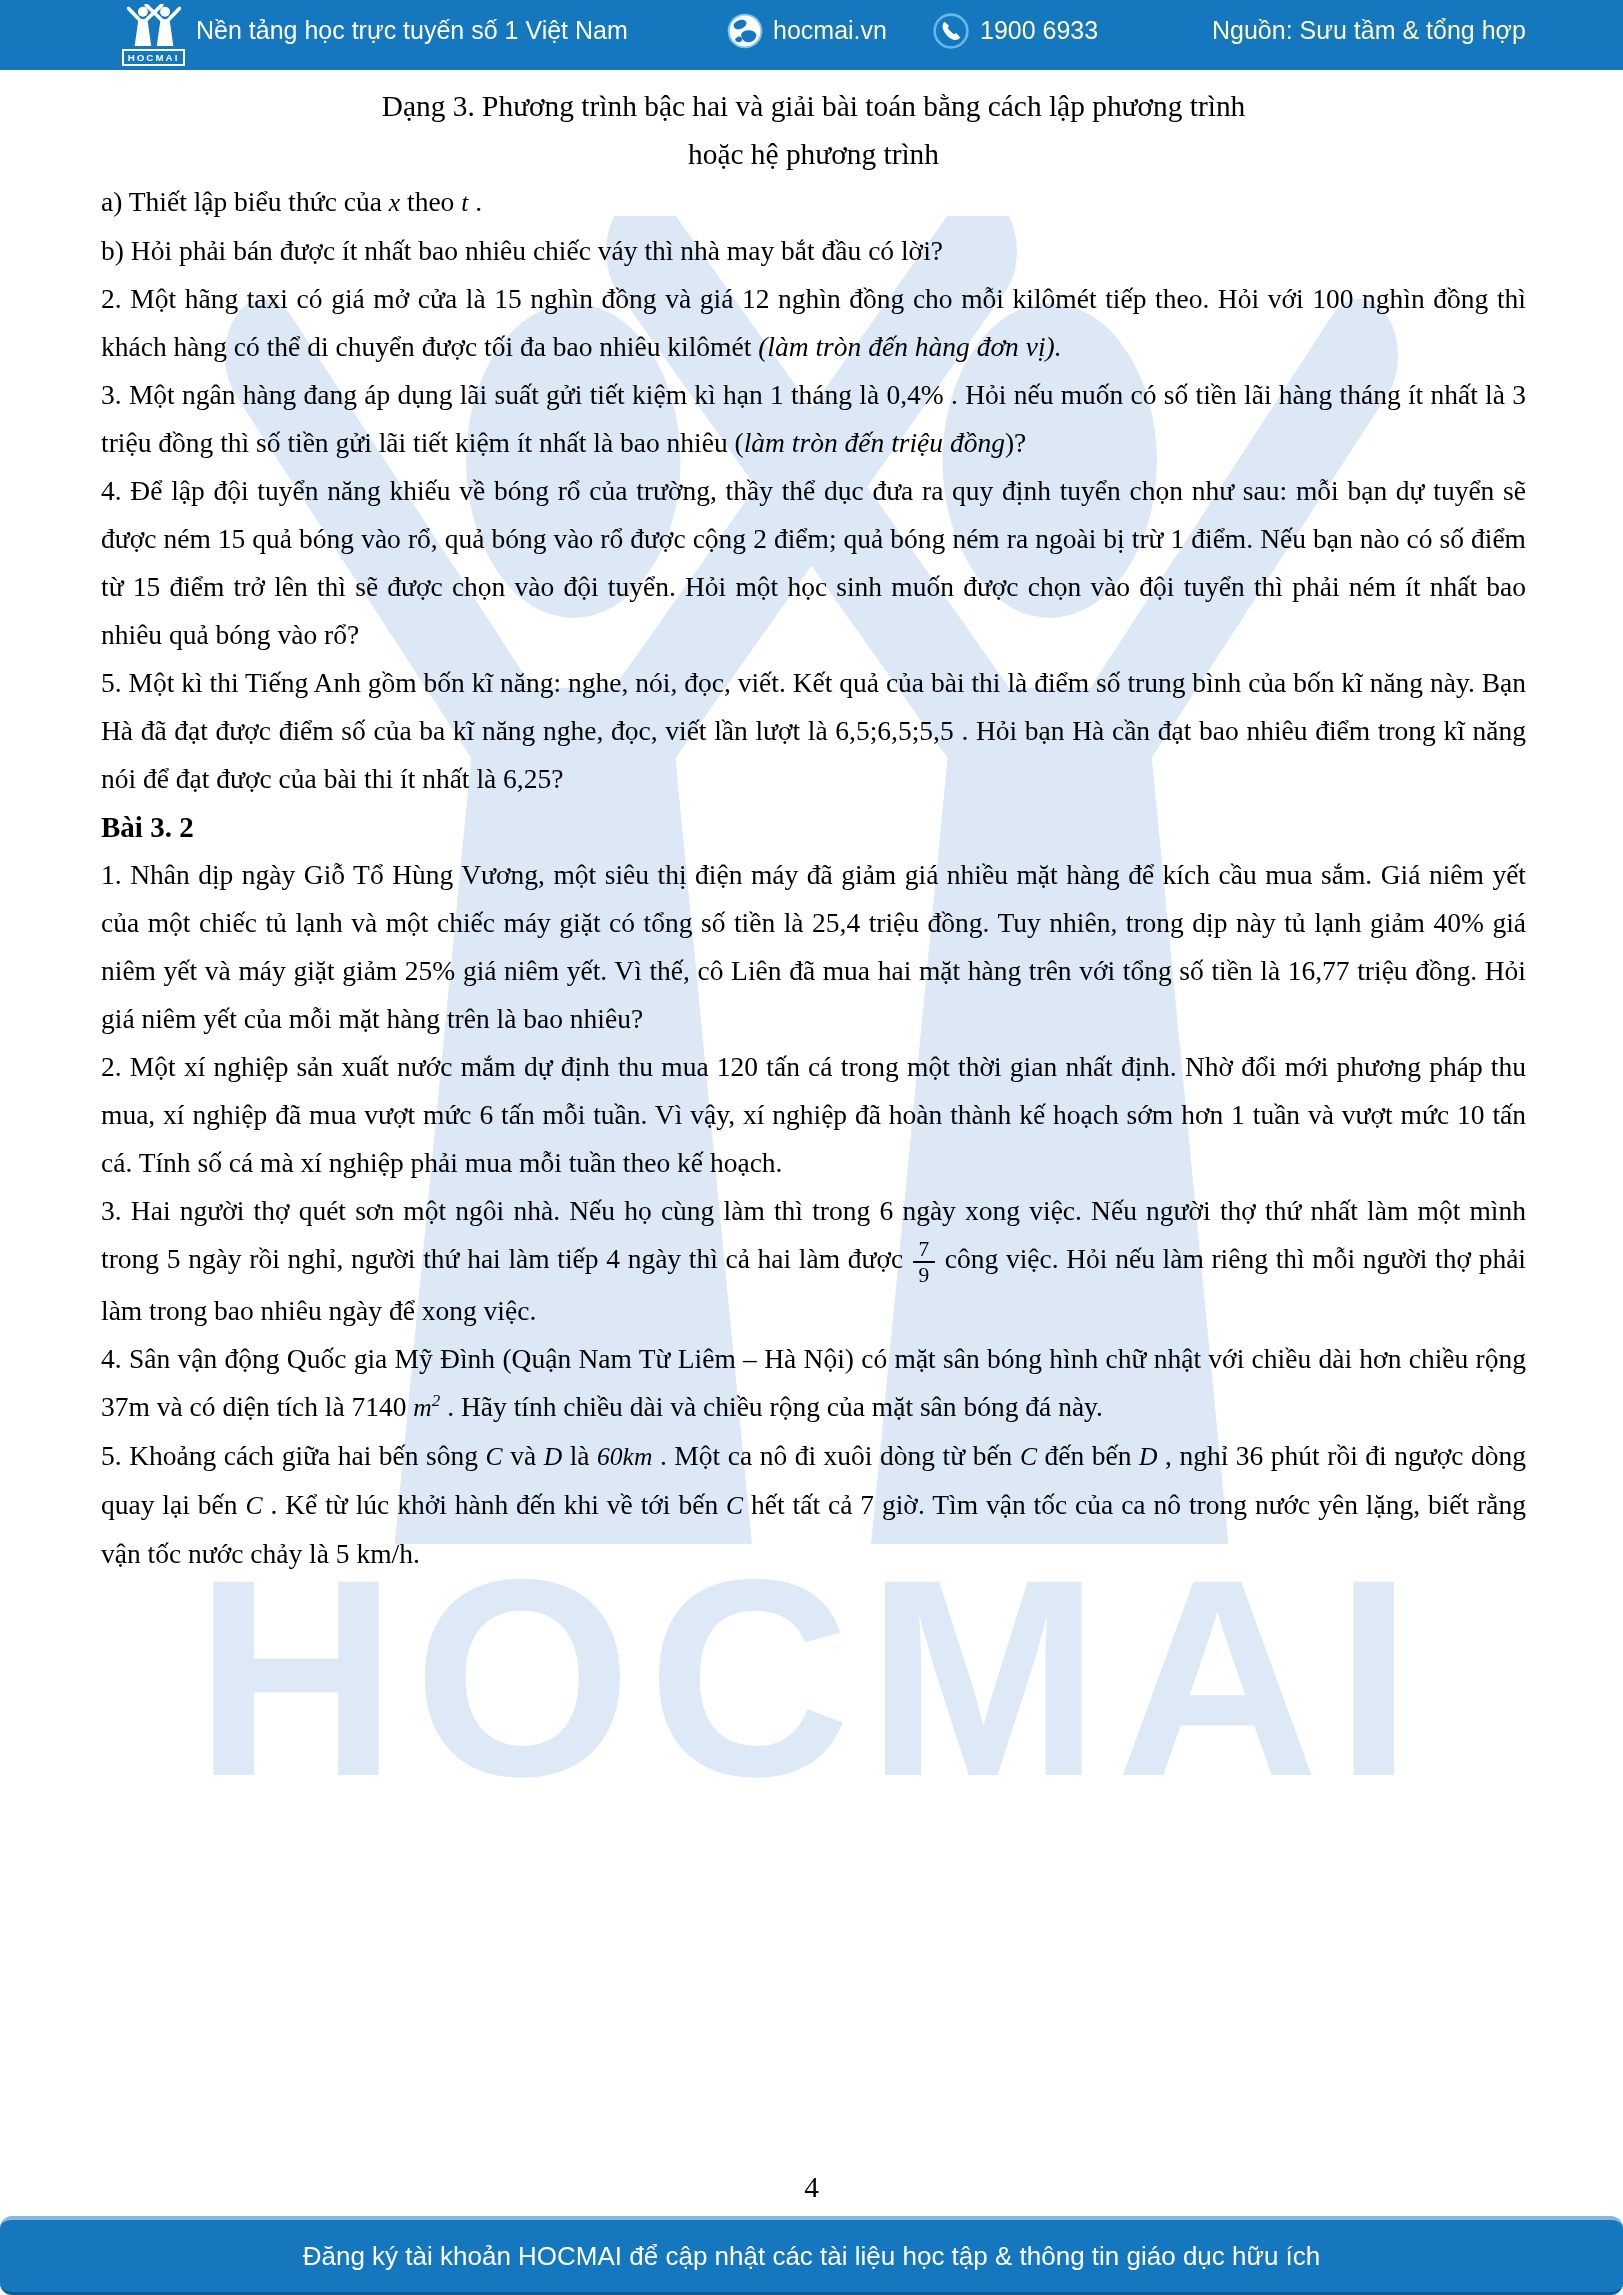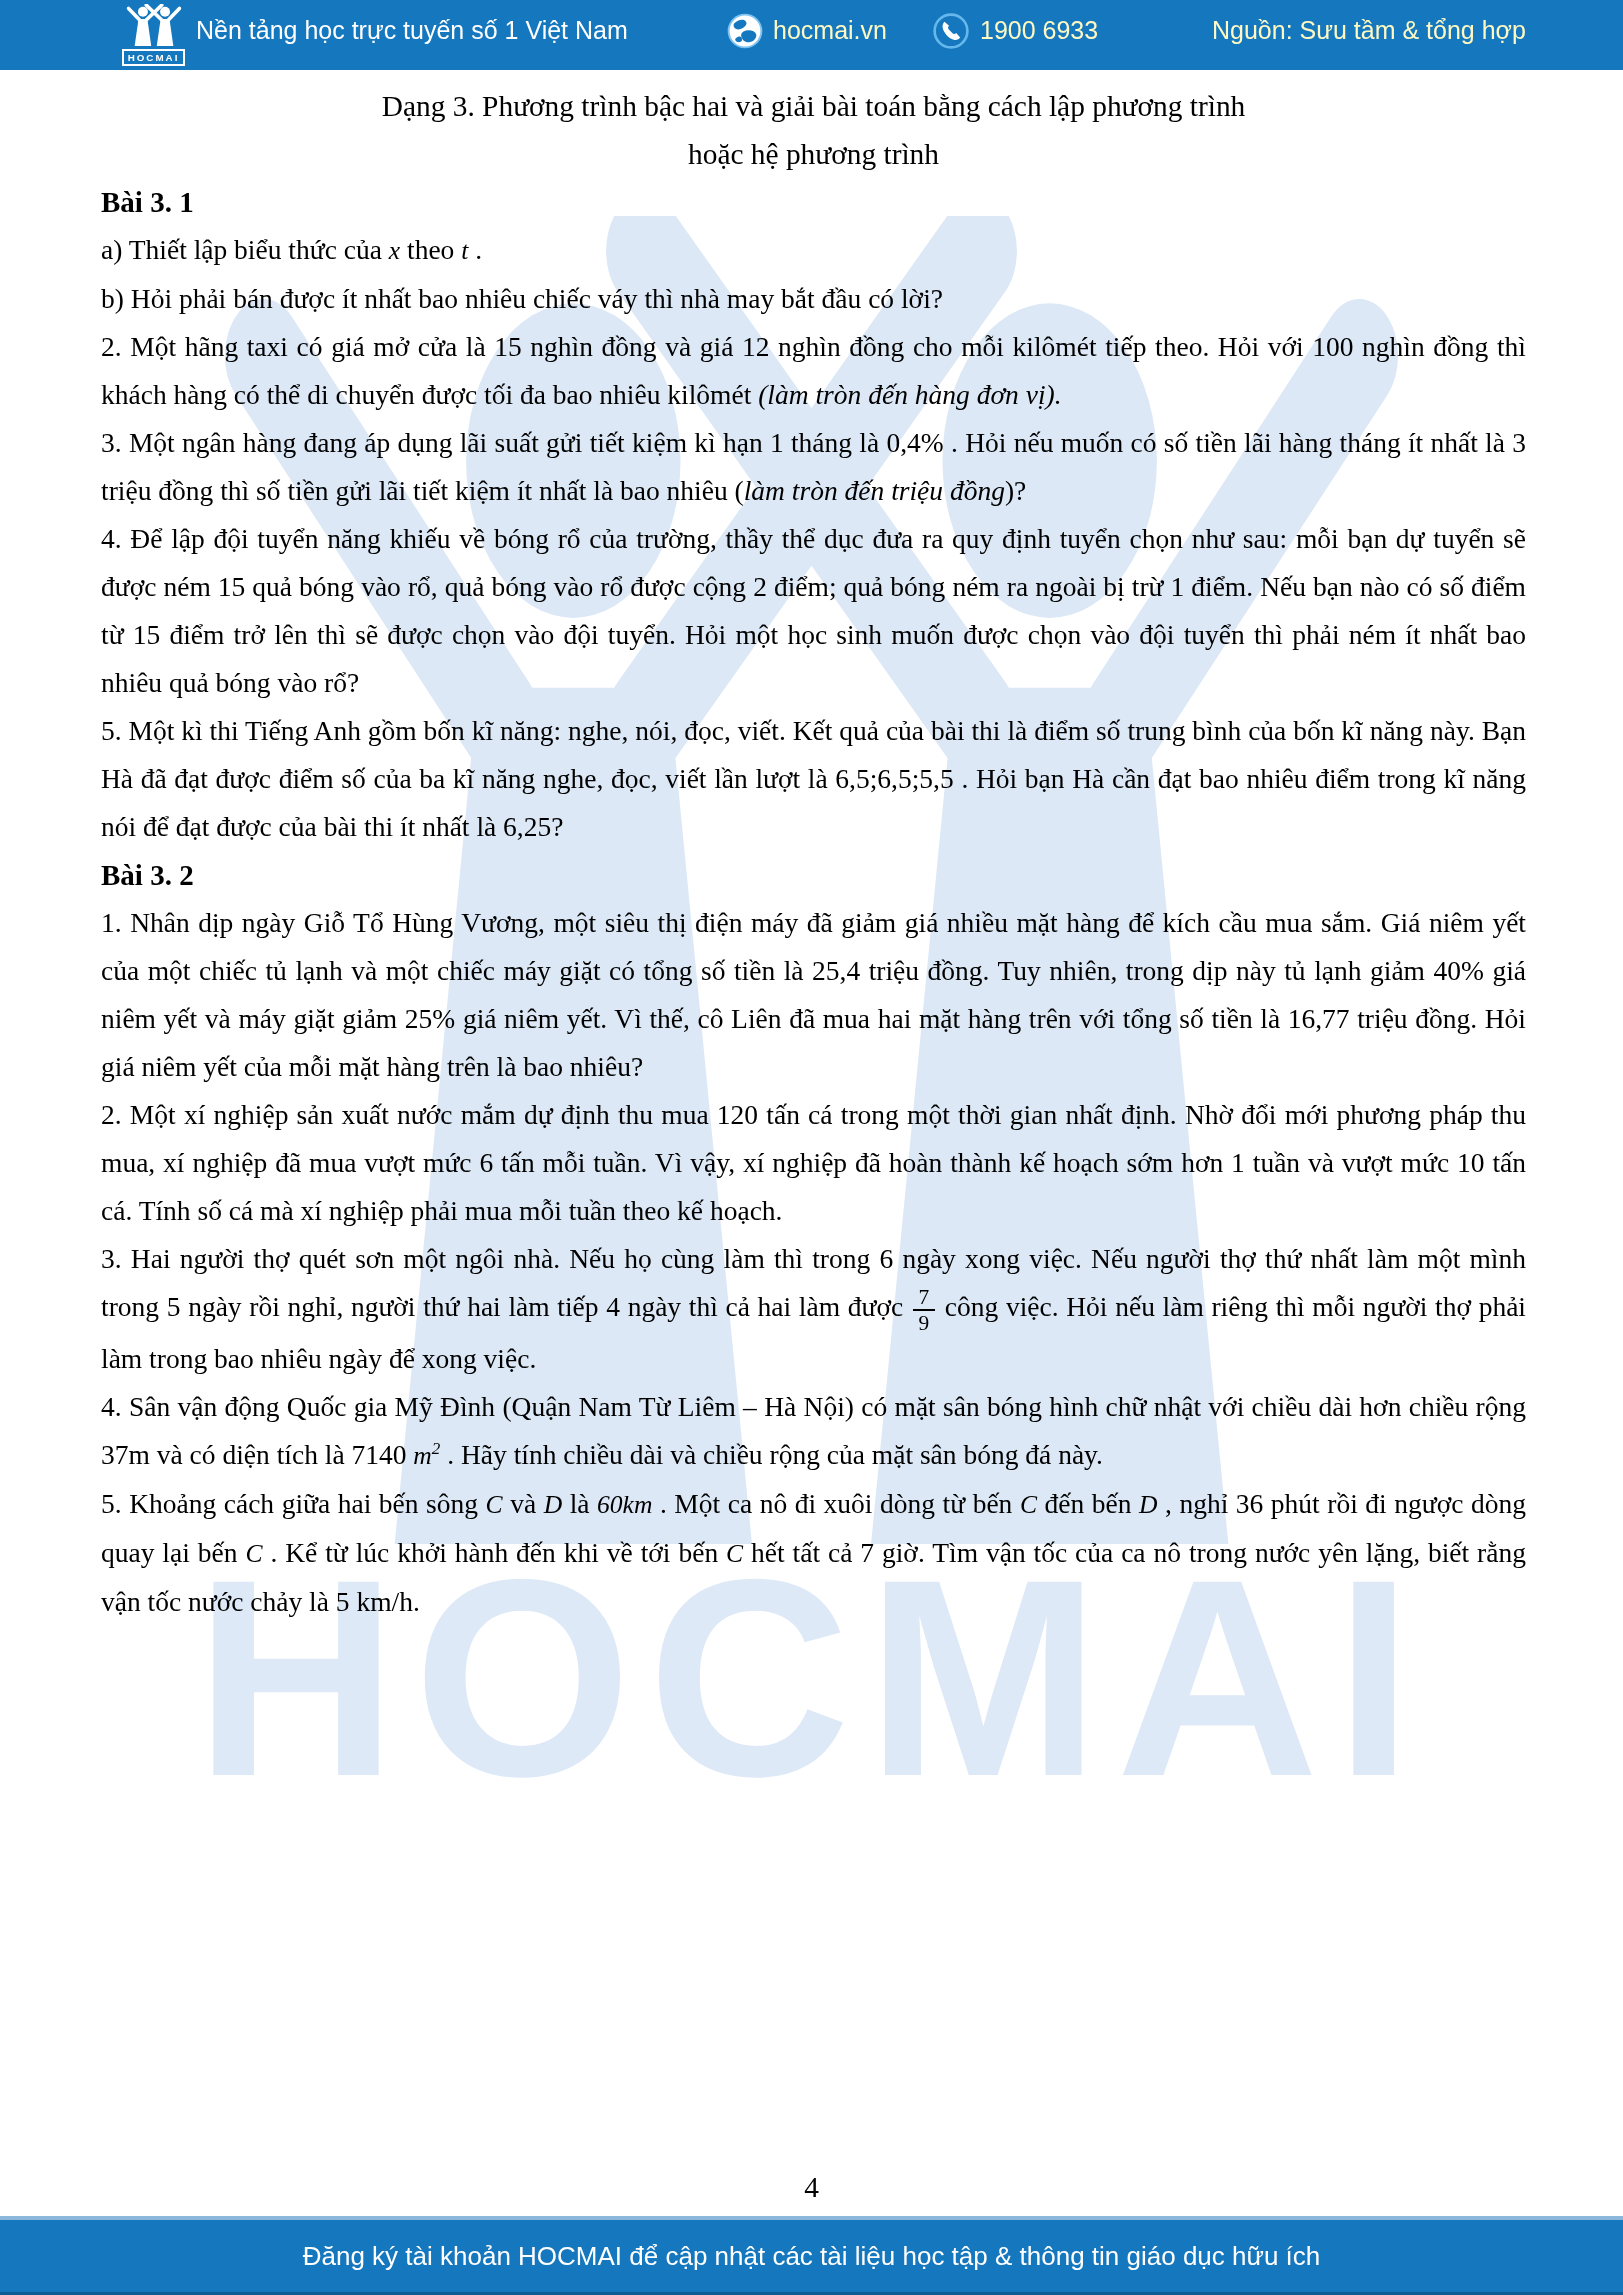--- a/index.html
+++ b/index.html
@@ -64,21 +64,21 @@
   .frac .den { display:block; padding:0 5.2px; }
 
   
   .page-number {
     position:absolute; left:0; right:0; top:2171px; z-index:1;
     text-align:center; font-size:29.4px;
   }
   .footer {
     position:absolute; left:0; right:0; bottom:0; height:79px; z-index:3;
     background:#1577BE; border-top:4.6px solid #8ab7db; border-bottom:3.9px solid #0e5c94;
-    display:flex; align-items:center; justify-content:center;
+    display:flex; align-items:center; justify-content:center;border-radius:12px;
   }
   .footer-text { color:#fff; font-family:"Liberation Sans", sans-serif; font-size:26px; }
 </style>
 </head>
 <body>
 
 <div class="page">
 
   <svg class="wm-figure" viewBox="0 0 100 76" preserveAspectRatio="none" aria-hidden="true">
     <g fill="#dce8f6" stroke="#dce8f6">
@@ -129,21 +129,20 @@
     </svg>
     <div class="hdr-item hotline">1900 6933</div>
 
     <div class="hdr-item source">Nguồn: Sưu tầm &amp; tổng hợp</div>
   </div>
 
   <div class="content">
     <div class="doc-title">Dạng 3. Phương trình bậc hai và giải bài toán bằng cách lập phương trình</div>
     <div class="doc-title">hoặc hệ phương trình</div>
     <div>
-        <div class="section-heading">Bài 3. 1</div>
         <div class="para"><span class="run-normal">a) Thiết lập biểu thức của </span><span class="run-math">x</span><span class="run-normal"> theo </span><span class="run-math">t</span><span class="run-normal"> .</span></div>
         <div class="para"><span class="run-normal">b) Hỏi phải bán được ít nhất bao nhiêu chiếc váy thì nhà may bắt đầu có lời?</span></div>
         <div class="para"><span class="run-normal">2. Một hãng taxi có giá mở cửa là 15 nghìn đồng và giá 12 nghìn đồng cho mỗi kilômét tiếp theo. Hỏi với 100 nghìn đồng thì khách hàng có thể di chuyển được tối đa bao nhiêu kilômét </span><span class="run-italic">(làm tròn đến hàng đơn vị).</span></div>
         <div class="para"><span class="run-normal">3. Một ngân hàng đang áp dụng lãi suất gửi tiết kiệm kì hạn 1 tháng là 0,4% . Hỏi nếu muốn có số tiền lãi hàng tháng ít nhất là 3 triệu đồng thì số tiền gửi lãi tiết kiệm ít nhất là bao nhiêu (</span><span class="run-italic">làm tròn đến triệu đồng</span><span class="run-normal">)?</span></div>
         <div class="para"><span class="run-normal">4. Để lập đội tuyển năng khiếu về bóng rổ của trường, thầy thể dục đưa ra quy định tuyển chọn như sau: mỗi bạn dự tuyển sẽ được ném 15 quả bóng vào rổ, quả bóng vào rổ được cộng 2 điểm; quả bóng ném ra ngoài bị trừ 1 điểm. Nếu bạn nào có số điểm từ 15 điểm trở lên thì sẽ được chọn vào đội tuyển. Hỏi một học sinh muốn được chọn vào đội tuyển thì phải ném ít nhất bao nhiêu quả bóng vào rổ?</span></div>
         <div class="para"><span class="run-normal">5. Một kì thi Tiếng Anh gồm bốn kĩ năng: nghe, nói, đọc, viết. Kết quả của bài thi là điểm số trung bình của bốn kĩ năng này. Bạn Hà đã đạt được điểm số của ba kĩ năng nghe, đọc, viết lần lượt là 6,5;6,5;5,5 . Hỏi bạn Hà cần đạt bao nhiêu điểm trong kĩ năng nói để đạt được của bài thi ít nhất là 6,25?</span></div>
         <div class="section-heading">Bài 3. 2</div>
         <div class="para"><span class="run-normal">1. Nhân dịp ngày Giỗ Tổ Hùng Vương, một siêu thị điện máy đã giảm giá nhiều mặt hàng để kích cầu mua sắm. Giá niêm yết của một chiếc tủ lạnh và một chiếc máy giặt có tổng số tiền là 25,4 triệu đồng. Tuy nhiên, trong dịp này tủ lạnh giảm 40% giá niêm yết và máy giặt giảm 25% giá niêm yết. Vì thế, cô Liên đã mua hai mặt hàng trên với tổng số tiền là 16,77 triệu đồng. Hỏi giá niêm yết của mỗi mặt hàng trên là bao nhiêu?</span></div>
         <div class="para"><span class="run-normal">2. Một xí nghiệp sản xuất nước mắm dự định thu mua 120 tấn cá trong một thời gian nhất định. Nhờ đổi mới phương pháp thu mua, xí nghiệp đã mua vượt mức 6 tấn mỗi tuần. Vì vậy, xí nghiệp đã hoàn thành kế hoạch sớm hơn 1 tuần và vượt mức 10 tấn cá. Tính số cá mà xí nghiệp phải mua mỗi tuần theo kế hoạch.</span></div>
         <div class="para"><span class="run-normal">3. Hai người thợ quét sơn một ngôi nhà. Nếu họ cùng làm thì trong 6 ngày xong việc. Nếu người thợ thứ nhất làm một mình trong 5 ngày rồi nghỉ, người thứ hai làm tiếp 4 ngày thì cả hai làm được </span><span class="frac"><span class="num">7</span><span class="den">9</span></span><span class="run-normal"> công việc. Hỏi nếu làm riêng thì mỗi người thợ phải làm trong bao nhiêu ngày để xong việc.</span></div>

